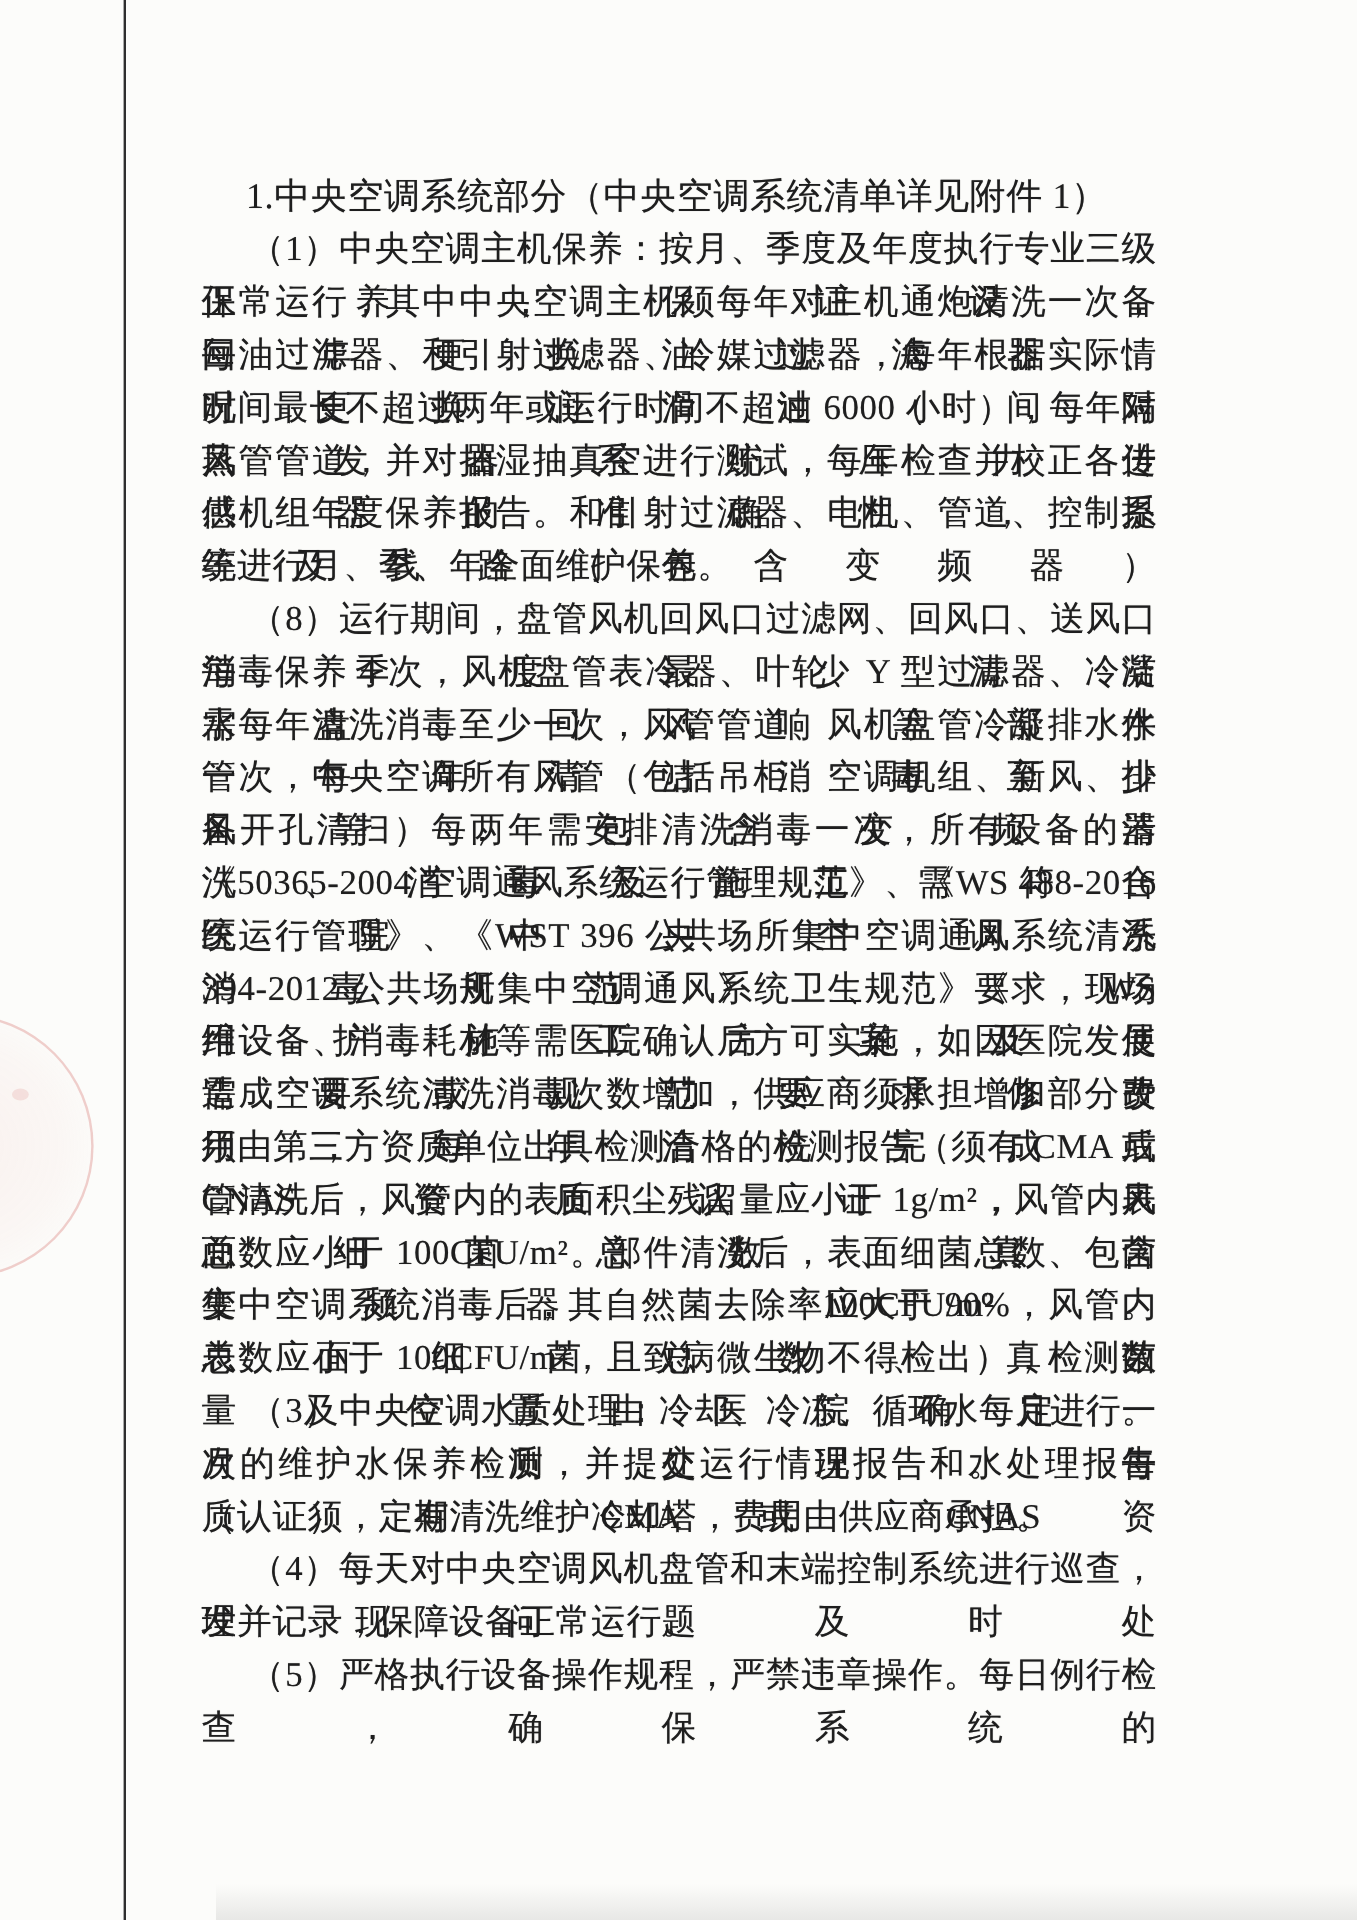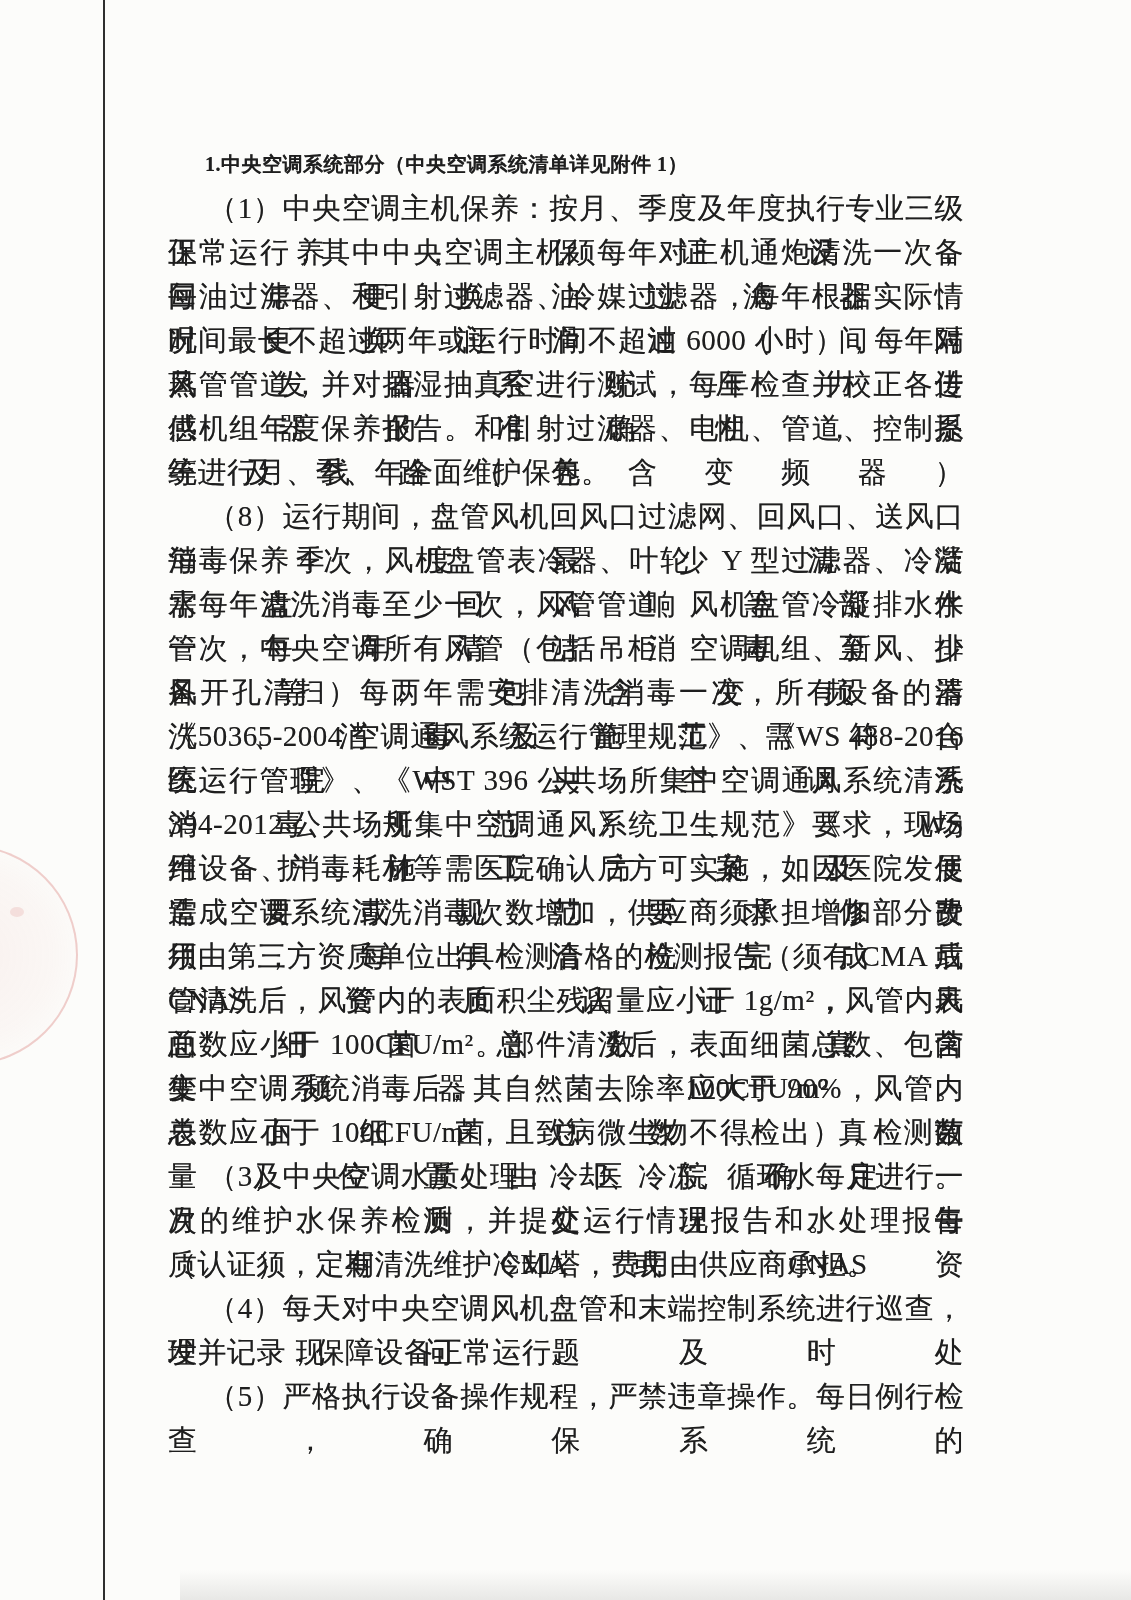--- a/index.html
+++ b/index.html
@@ -52,23 +52,23 @@
     width: 796px;
     color: #1e1e1e;
     font-size: 29px;
     line-height: 44px;
     letter-spacing: 0.5px;
     text-shadow: 0 0 0.6px rgba(20,20,20,0.55);
   }
   .heading {
     height: 44px;
     line-height: 44px;
-    font-weight: bold;
+    font-weight: normal;
     margin-left: 37px;
-    font-size: 20px;
+    font-size: 30px;
     white-space: nowrap;
   }
   .line {
     height: 44px;
     line-height: 44px;
     text-align: justify;
     text-align-last: justify;
   }
   .line.first { text-indent: 40px; }
   .line.noj   { text-align-last: left; }

